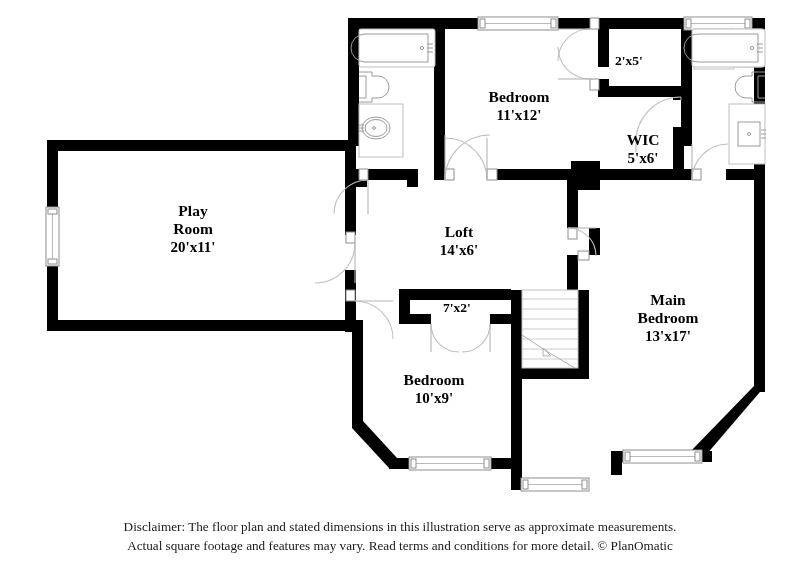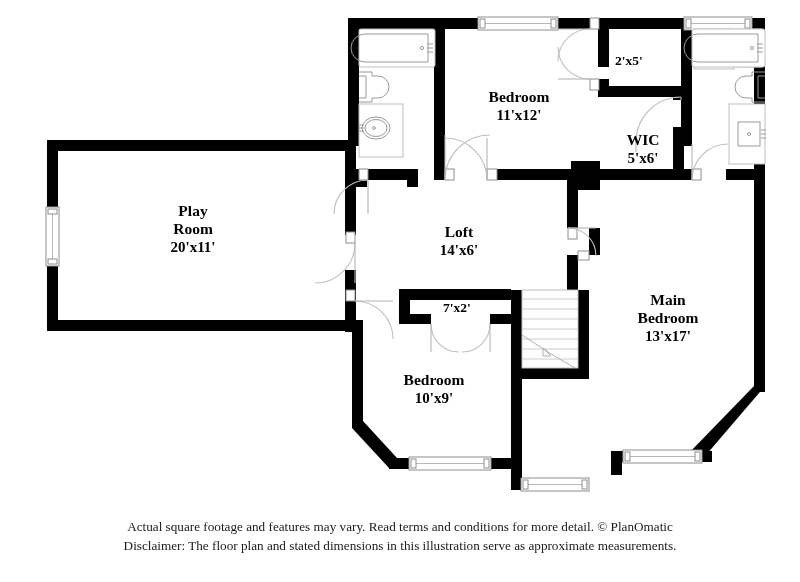--- a/index.html
+++ b/index.html
@@ -430,17 +430,17 @@
 
       <text class="room-label small" x="457" y="312">7'x2'</text>
 
       <text class="room-label" x="434" y="385">Bedroom</text>
       <text class="room-label room-dim" x="434" y="403">10'x9'</text>
     </g>
 
   </svg>
 
   <div id="disclaimer">
+    <span class="line">Disclaimer: The floor plan and stated dimensions in this illustration serve as approximate measurements.</span>
     <span class="line">Actual square footage and features may vary. Read terms and conditions for more detail. © PlanOmatic</span>
-    <span class="line">Disclaimer: The floor plan and stated dimensions in this illustration serve as approximate measurements.</span>
   </div>
 
 </div>
 
 </body></html>

